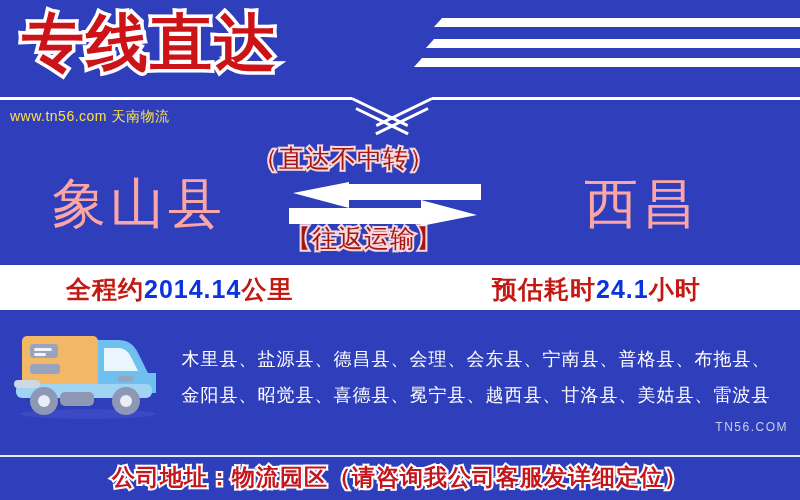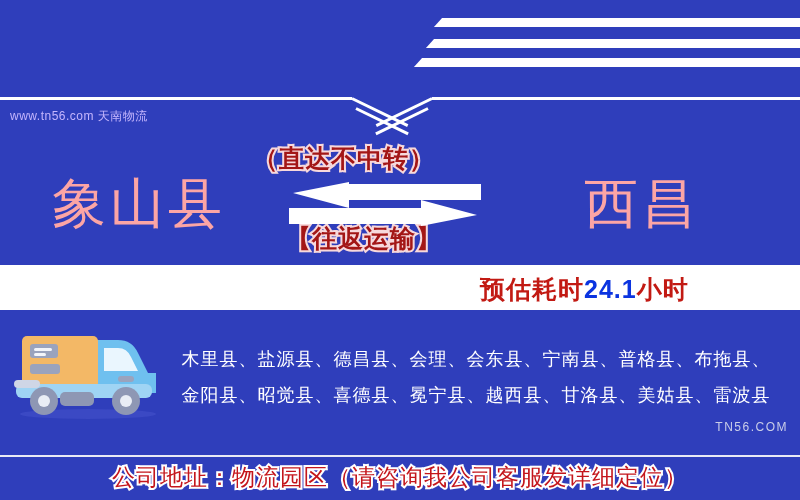--- a/index.html
+++ b/index.html
@@ -22,21 +22,21 @@
     font-size:62px; font-weight:bold;
     letter-spacing:2px;
     color:#cb1318;
     -webkit-text-stroke:7px #ffffff;
     paint-order:stroke fill;
     white-space:nowrap;
     line-height:1.25;
   }
   .hdr-sub {
     position:absolute; left:10px; top:108px;
-    font-size:12px; color:#c4b5fd;
+    font-size:14px; color:#fde047;
     letter-spacing:.5px; white-space:nowrap;
   }
 
   
   .stripe {
     position:absolute; background:#ffffff; height:9px;
     transform-origin:left center;
   }
   .stripe.s1 { left:438px; top:18px;  width:372px; transform:skewX(-42deg); }
   .stripe.s2 { left:430px; top:39px;  width:380px; transform:skewX(-42deg); }
@@ -56,21 +56,21 @@
   .city {
     position:absolute; top:168px;
     font-size:54px; color:#fca5a5; font-weight:500;
     letter-spacing:4px; white-space:nowrap;
   }
   .city-from { left:52px; }
   .city-to   { left:584px; }
 
   .mid-note {
     position:absolute; left:0; width:688px; text-align:center;
-    font-size:25px; font-weight:bold; color:#a31616;
+    font-size:25px; font-weight:normal; color:#a31616;
     -webkit-text-stroke:4px #f7d9dc;
     paint-order:stroke fill;
     white-space:nowrap; letter-spacing:1px;
   }
   .note-top { top:142px; }
   .note-bot { top:222px;padding-left:40px; }
 
   
   .arrow-wrap { position:absolute; left:289px; top:182px; width:192px; height:44px; }
 
@@ -78,21 +78,21 @@
   .band {
     position:absolute; left:0; top:265px; width:800px; height:45px;
     background:#ffffff;
   }
   .band-item {
     position:absolute; top:8px;
     font-size:25px; font-weight:bold; white-space:nowrap;
     letter-spacing:1px;
   }
   .band-dist { left:66px; }
-  .band-time { left:480px;text-align:center; }
+  .band-time { left:492px;text-align:center; }
   .t-red  { color:#c21a13; }
   .t-blue { color:#0b34e0; }
 
   
   .truck { position:absolute; left:8px; top:322px; }
 
   
   .cover {
     position:absolute; left:176px; top:341px; width:600px;
     font-size:18px; color:#ffffff; line-height:36px;
@@ -103,36 +103,37 @@
   .watermark {
     position:absolute; right:12px; top:420px;
     font-size:12px; color:#c9cde8; letter-spacing:1.5px;
   }
 
   
   .foot-rule { position:absolute; left:0; top:455px; width:800px; height:2px; background:#e9eaf5; }
   .footer {
     position:absolute; left:0; top:462px; width:800px;
     text-align:center;
-    font-size:23px; font-weight:normal;
+    font-size:23px; font-weight:bold;
     color:#c4161c;
     -webkit-text-stroke:4px #ffffff;
     paint-order:stroke fill;
     white-space:nowrap; letter-spacing:1px;
   }
 </style>
 </head>
 <body>
 
 <div id="banner">
 
   <div class="stripe s1"></div>
   <div class="stripe s2"></div>
   <div class="stripe s3"></div>
 
+  <div class="hdr-title">专线直达</div>
   <div class="hdr-sub">www.tn56.com 天南物流</div>
 
   <div class="hdr-rule-l"></div>
   <div class="hdr-rule-r"></div>
   <div class="chev cl"></div>
   <div class="chev cr"></div>
   <div class="chev2 cl"></div>
   <div class="chev2 cr"></div>
 
   <div class="city city-from">象山县</div>
@@ -142,20 +143,23 @@
   <div class="mid-note note-bot">【往返运输】</div>
 
   <div class="arrow-wrap">
     <svg width="192" height="44" viewBox="0 0 192 44">
       <polygon points="192,2 192,18 60,18 60,26 4,11 60,0 60,2" fill="#ffffff" transform="translate(0,0)"></polygon>
       <polygon points="0,42 0,26 132,26 132,18 188,33 132,44 132,42" fill="#ffffff"></polygon>
     </svg>
   </div>
 
   <div class="band">
+    <div class="band-item band-dist">
+      <span class="t-red">全程约</span><span class="t-blue">2014.14</span><span class="t-red">公里</span>
+    </div>
     <div class="band-item band-time">
       <span class="t-red">预估耗时</span><span class="t-blue">24.1</span><span class="t-red">小时</span>
     </div>
   </div>
 
   <div class="truck">
     <svg width="160" height="100" viewBox="0 0 160 100">
       <ellipse cx="80" cy="92" rx="68" ry="5" fill="#3b49c4"></ellipse>
       <path d="M88 18 h22 q14 0 20 13 l10 20 h8 v20 h-60 z" fill="#6fc0ef"></path>
       <rect x="14" y="14" width="76" height="52" rx="5" fill="#f3b866"></rect>

